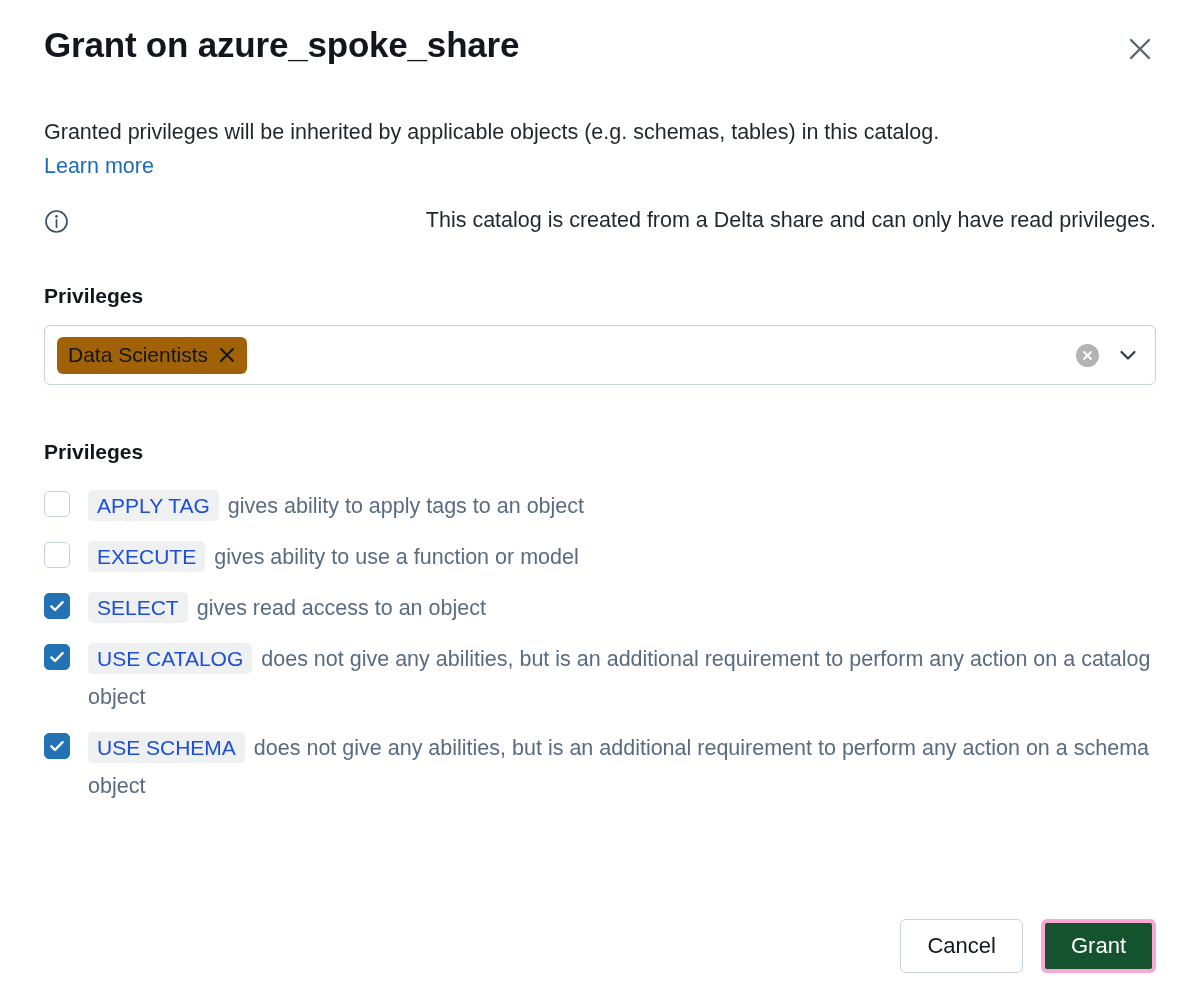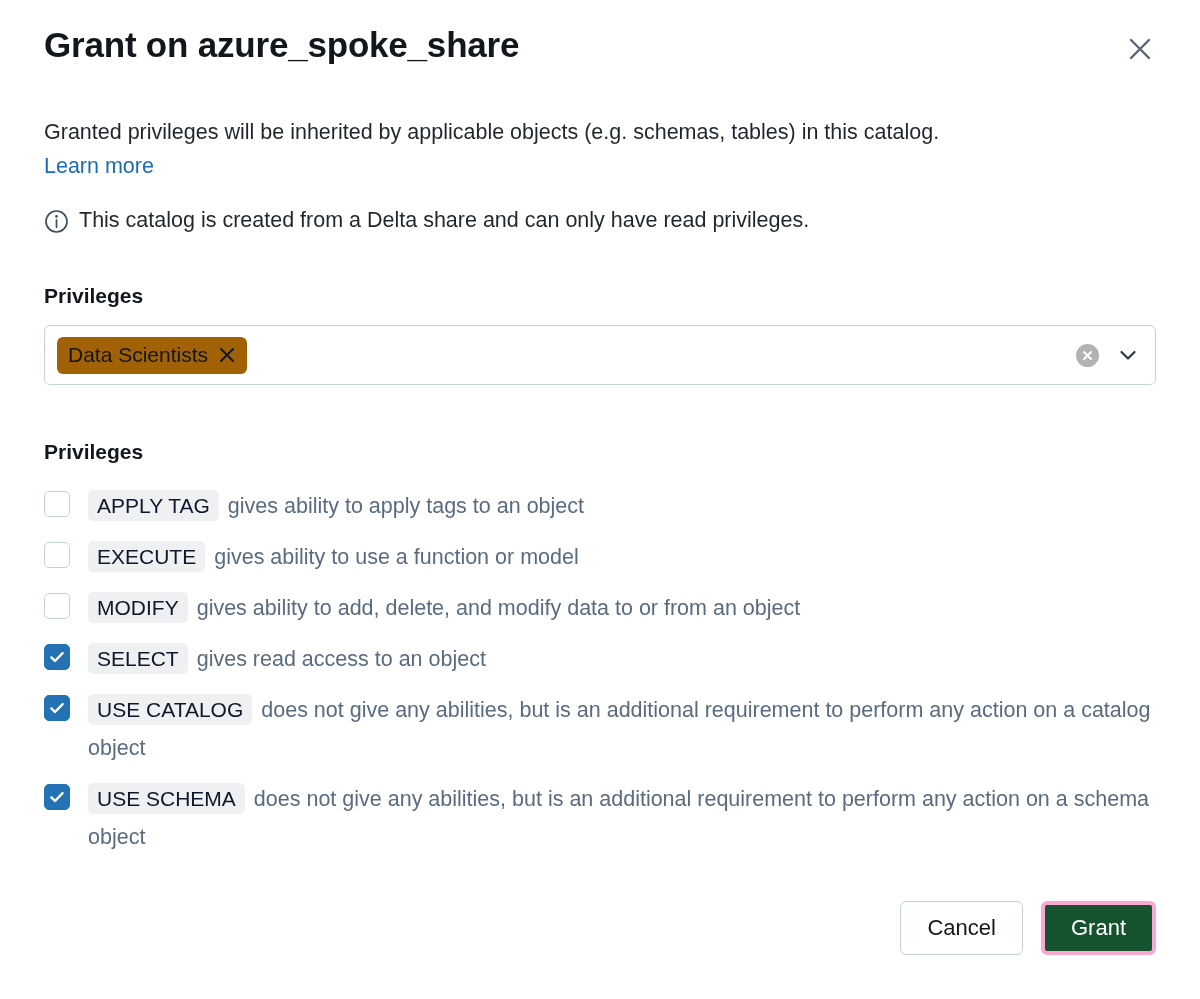--- a/index.html
+++ b/index.html
@@ -71,20 +71,21 @@
     text-decoration: none;
     cursor: pointer;
   }
 
   
   .info-row {
     display: flex;
     align-items: flex-start;
     gap: 10px;
     margin-top: 22px;
+    justify-content: space-between;
   }
   .info-icon {
     flex: 0 0 auto;
     margin-top: 4px;
   }
   .info-icon svg { display: block; }
   .info-text {
     font-size: 21.5px;
     line-height: 30px;
     color: #1f272d;
@@ -213,34 +214,34 @@
     line-height: 38px;
     color: #5a6b80;
     min-width: 0;
   }
   .privilege-name {
     display: inline;
     background: #eef0f2;
     border-radius: 5px;
     padding: 4px 9px;
     font-size: 21px;
-    color: #0f172a;
+    color: #1d4ed8;
     white-space: nowrap;
     box-decoration-break: clone;
     -webkit-box-decoration-break: clone;
   }
   .privilege-desc {
     margin-left: 9px;
   }
 
   
   .modal-footer {
     position: absolute;
     right: 44px;
-    bottom: 44px;
+    bottom: 26px;
     display: flex;
     align-items: center;
     gap: 18px;
   }
   .btn {
     font-family: "Liberation Sans", sans-serif;
     font-size: 22px;
     line-height: 26px;
     border-radius: 6px;
     cursor: pointer;
@@ -340,28 +341,20 @@
 
     <div class="privilege-row">
       <span class="checkbox">
         
       </span>
       <span class="privilege-body">
         <span class="privilege-name">EXECUTE</span><span class="privilege-desc">gives ability to use a function or model</span>
       </span>
     </div>
 
-    <div class="privilege-row">
-      <span class="checkbox">
-        
-      </span>
-      <span class="privilege-body">
-        <span class="privilege-name">MODIFY</span><span class="privilege-desc">gives ability to add, delete, and modify data to or from an object</span>
-      </span>
-    </div>
 
     <div class="privilege-row">
       <span class="checkbox checked">
         <svg width="18" height="18" viewBox="0 0 18 18" fill="none">
           <path d="M3.4 9.4 L7 13 L14.6 5.2" stroke="#ffffff" stroke-width="2.4" stroke-linecap="round" stroke-linejoin="round"></path>
         </svg>
       </span>
       <span class="privilege-body">
         <span class="privilege-name">SELECT</span><span class="privilege-desc">gives read access to an object</span>
       </span>

